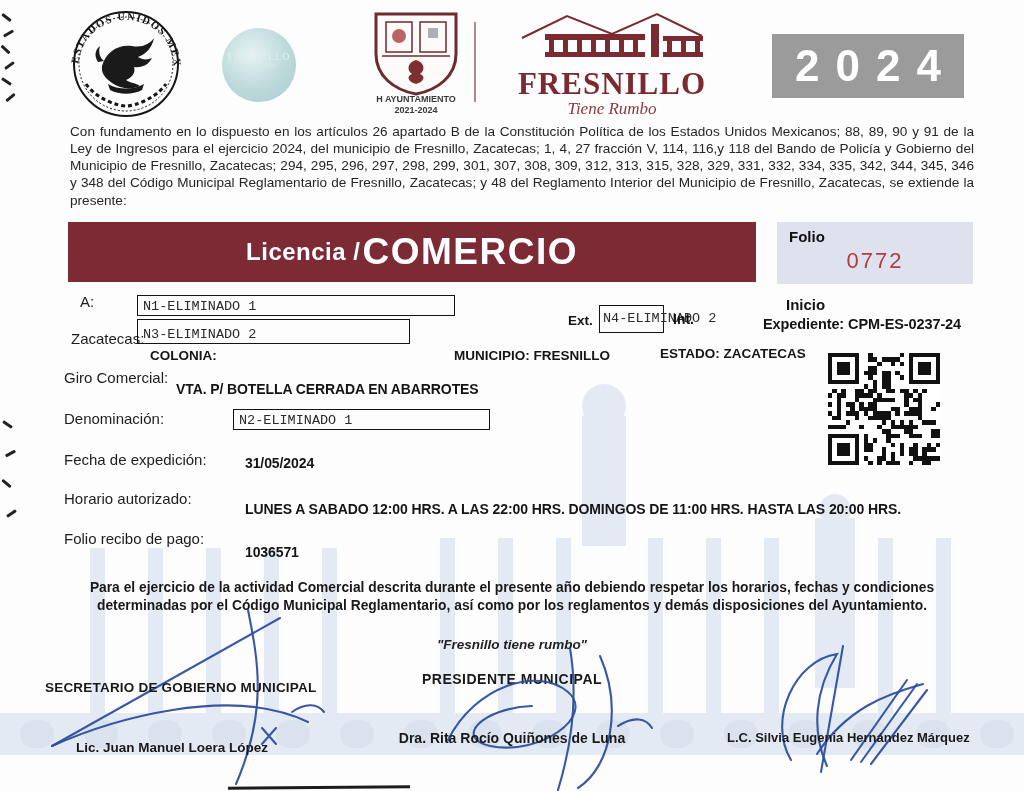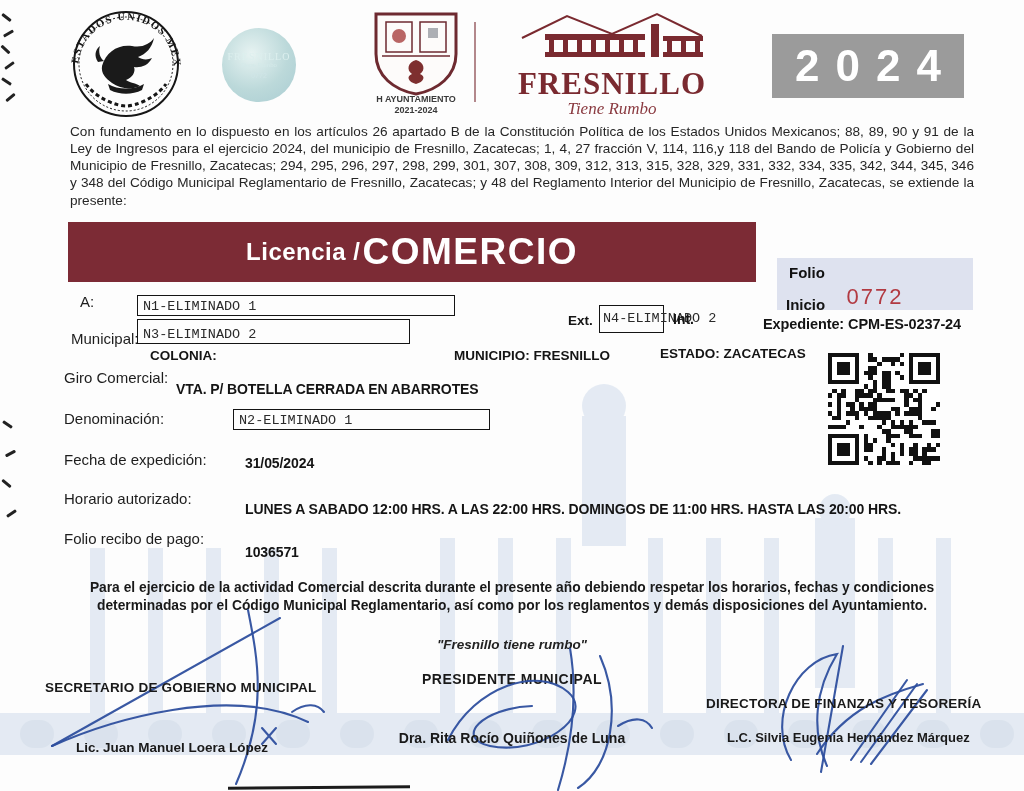--- a/index.html
+++ b/index.html
@@ -31,21 +31,21 @@
 
   
   .legal{left:70px;top:123px;width:904px;font-size:13.6px;line-height:1.26;color:#262626;
          text-align:justify;}
 
   
   .banner{left:68px;top:222px;width:688px;height:60px;background:#7c2b35;display:flex;
           align-items:center;justify-content:center;}
   .banner .pre{color:#fff;font-size:24px;font-weight:700;letter-spacing:.5px;}
   .banner .main{color:#fff;font-size:37px;font-weight:800;letter-spacing:1.5px;margin-left:2px;}
-  .foliobox{left:777px;top:222px;width:196px;height:52px;background:#dee2ef;margin-top:36px;}
+  .foliobox{left:777px;top:222px;width:196px;height:62px;background:#dee2ef;}
   .foliobox .flabel{position:absolute;left:12px;top:6px;font-size:15px;font-weight:700;color:#111;}
   .foliobox .fnum{position:absolute;left:0;top:26px;width:100%;text-align:center;font-size:22px;
                   color:#b23a42;letter-spacing:2px;}
 
   
   .lbl{font-size:15px;color:#1d1d1d;}
   .blbl{font-size:13.5px;font-weight:700;color:#141414;}
   .bval{font-size:14px;font-weight:700;color:#141414;letter-spacing:-.1px;}
   .redbox{border:1.6px solid #141414;background:transparent;font-family:"Liberation Mono",monospace;
           font-size:13.5px;color:#2a2a2a;display:flex;align-items:flex-end;padding:12px 0 1px 5px;
@@ -205,21 +205,21 @@
   </div>
 
   <div class="abs blbl" style="left:568px;top:313px;">Ext.</div>
   <div class="abs" style="left:599px;top:305px;width:63px;height:26px;border:1.5px solid #141414;"></div>
   <div class="abs monotext" style="left:603px;top:311px;">N4-ELIMINADO 2</div>
   <div class="abs blbl" style="left:673px;top:311px;font-size:14px;">Int.</div>
 
   <div class="abs blbl" style="left:786px;top:296px;font-size:15px;">Inicio</div>
   <div class="abs bval" style="left:763px;top:316px;font-size:14.5px;">Expediente: CPM-ES-0237-24</div>
 
-  <div class="abs lbl" style="left:71px;top:330px;">Municipal:</div>
+  <div class="abs lbl" style="left:71px;top:330px;">Zacatecas:</div>
   <div class="abs redbox" style="left:137px;top:319px;width:273px;height:25px;">
     <span>N3-ELIMINADO 2</span>
   </div>
 
   <div class="abs blbl" style="left:150px;top:348px;">COLONIA:</div>
   <div class="abs blbl" style="left:454px;top:348px;">MUNICIPIO: FRESNILLO</div>
   <div class="abs blbl" style="left:660px;top:346px;">ESTADO: ZACATECAS</div>
 
   <div class="abs lbl" style="left:64px;top:369px;">Giro Comercial:</div>
   <div class="abs bval" style="left:176px;top:381px;">VTA. P/ BOTELLA CERRADA EN ABARROTES</div>
@@ -463,16 +463,15 @@
   <div class="abs sig-name" style="left:0;top:730px;width:1024px;text-align:center;font-size:14px;">Dra. Rita Rocío Quiñones de Luna</div>
 
   <svg class="abs" style="left:755px;top:638px;" width="190" height="148" viewBox="0 0 190 148">
     <path class="sigstroke" d="M36,122 C12,82 40,22 82,16 C60,52 56,92 72,128"></path>
     <path class="sigstroke" d="M88,8 L66,134"></path>
     <path class="sigstroke" d="M62,116 C92,70 132,56 168,46"></path>
     <path class="sigstroke" d="M96,122 L152,42"></path>
     <path class="sigstroke" d="M106,124 L162,46"></path>
     <path class="sigstroke" d="M116,126 L172,52"></path>
   </svg>
-  <div class="abs sig-title" style="left:706px;top:696px;">DIRECTORA DE FINANZAS Y TESORERÍA</div>
   <div class="abs sig-name" style="left:727px;top:730px;font-size:13px;">L.C. Silvia Eugenia Hernández Márquez</div>
 
 </div>
 
 </body></html>

